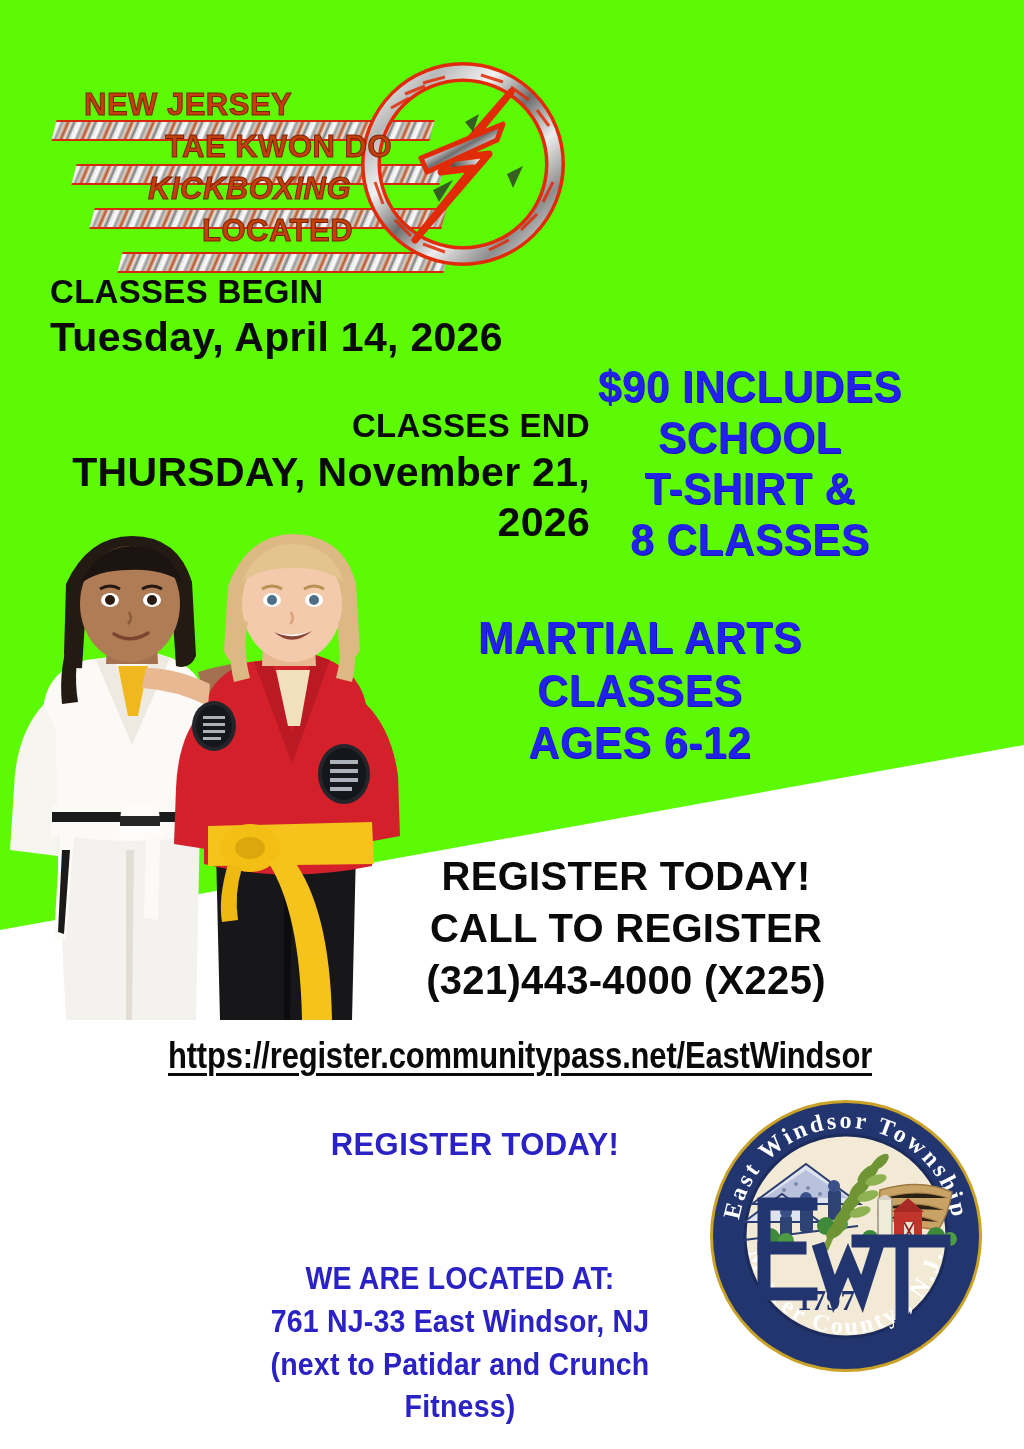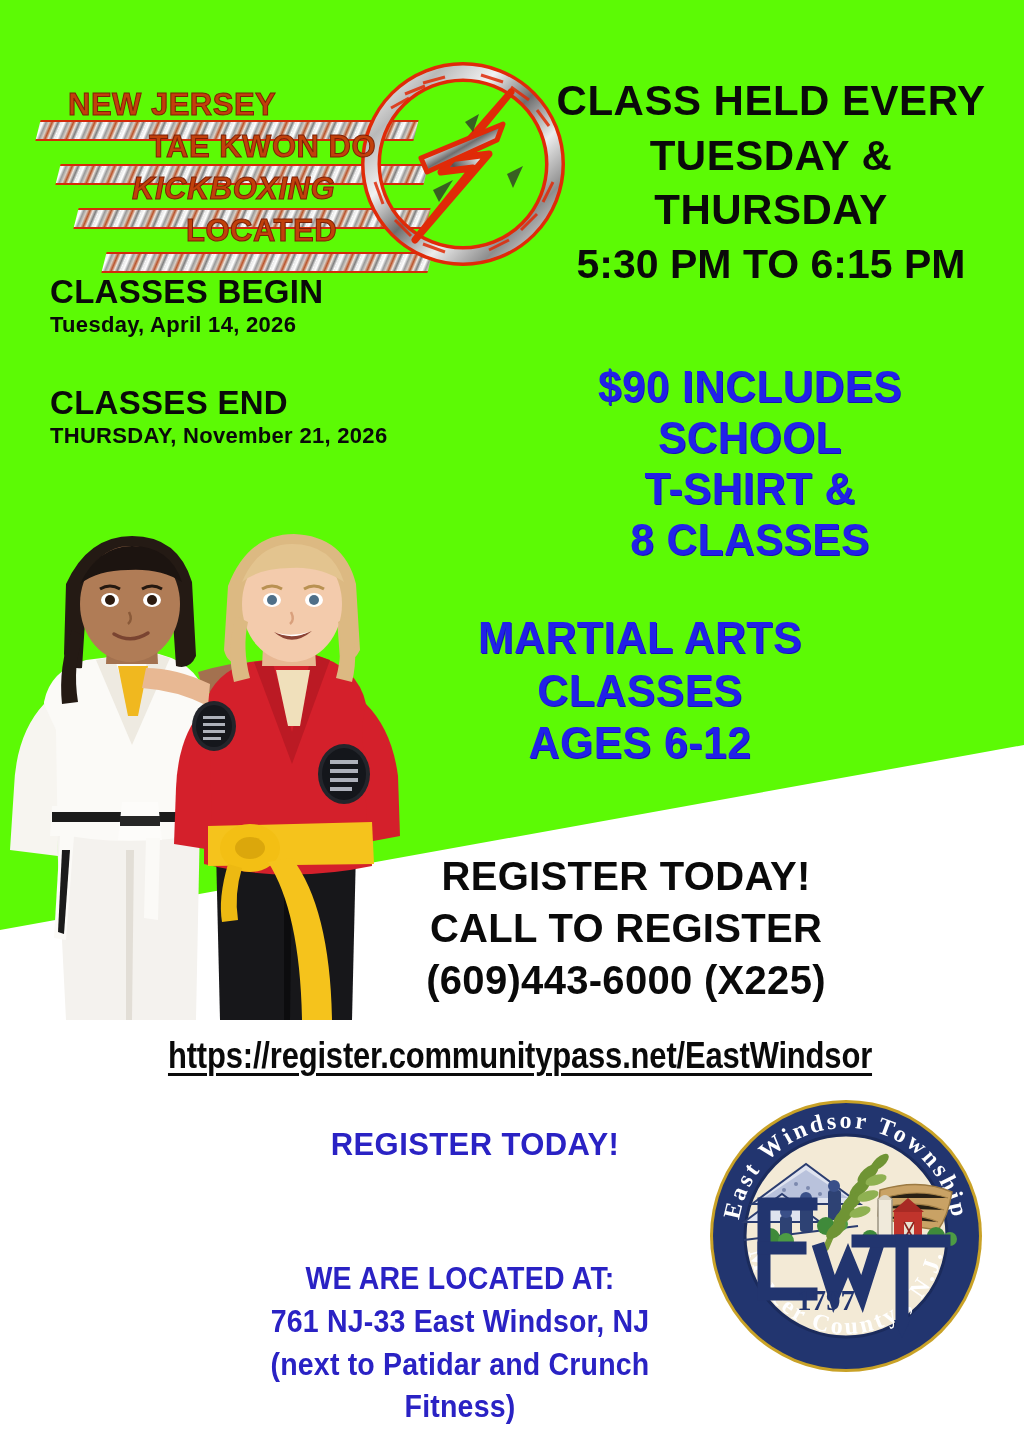--- a/index.html
+++ b/index.html
@@ -39,21 +39,21 @@
     width: 520px; height: 210px;
     z-index: 6;
   }
   .logo-emblem {
     position: absolute;
     right: 0; top: 0;
     width: 205px; height: 205px;
   }
   .logo-wordmark {
     position: absolute;
-    left: 0; top: 22px;
+    left: 16px; top: 22px;
     width: 330px;
   }
   .logo-line {
     position: relative;
     height: 42px;
     line-height: 42px;
     font-family: "Liberation Sans", sans-serif;
     font-weight: bold;
     font-size: 31px;
     letter-spacing: 0.5px;
@@ -105,30 +105,30 @@
 
   
   .dates {
     position: absolute;
     left: 50px; top: 272px;
     width: 540px;
     z-index: 6;
     color: #0a0a0a;
   }
   .dates .grp { margin-bottom: 44px; }
-  .dates .grp:last-child { margin-bottom: 8px; }
+  .dates .grp:last-child { margin-bottom: 8px; text-align: right; }
   .dates .lbl {
     font-weight: bold;
     font-size: 33px;
     line-height: 1.22;
     letter-spacing: 0.3px;
   }
   .dates .val {
     font-weight: bold;
-    font-size: 22px;
+    font-size: 41px;
     line-height: 1.22;
     letter-spacing: 0.3px;
   }
 
   
   .promo-price {
     position: absolute;
     left: 500px; top: 362px;
     width: 500px;
     z-index: 6;
@@ -303,26 +303,20 @@
       <div class="streak s2"></div>
       <div class="streak s3"></div>
       <div class="streak s4"></div>
       <div class="logo-line l1">NEW JERSEY</div>
       <div class="logo-line l2">TAE KWON DO</div>
       <div class="logo-line l3">KICKBOXING</div>
       <div class="logo-line l4">LOCATED</div>
     </div>
   </div>
 
-  <div class="headline">
-    <div>CLASS HELD EVERY</div>
-    <div>TUESDAY &amp;</div>
-    <div>THURSDAY</div>
-    <div class="time">5:30 PM TO 6:15 PM</div>
-  </div>
 
   <div class="dates">
     <div class="grp">
       <div class="lbl">CLASSES BEGIN</div>
       <div class="val">Tuesday, April 14, 2026</div>
     </div>
     <div class="grp">
       <div class="lbl">CLASSES END</div>
       <div class="val">THURSDAY, November 21, 2026</div>
     </div>
@@ -460,21 +454,21 @@
 
         <path d="M274 112 Q292 128 312 111 Q292 120 274 112 Z" fill="#8c4436"></path>
         <path d="M277 113 Q292 120 309 112 Q292 117 277 113 Z" fill="#ffffff"></path>
       </g>
     </svg>
   </div>
 
   <div class="register">
     <div>REGISTER TODAY!</div>
     <div>CALL TO REGISTER</div>
-    <div>(609)443-6000 (X225)</div>
+    <div>(321)443-4000 (X225)</div>
   </div>
 
   <div class="url">https://register.communitypass.net/EastWindsor</div>
 
   <div class="cta">
     <div>REGISTER TODAY!</div>
   </div>
 
   <div class="address">
     <div>WE ARE LOCATED AT:</div>

